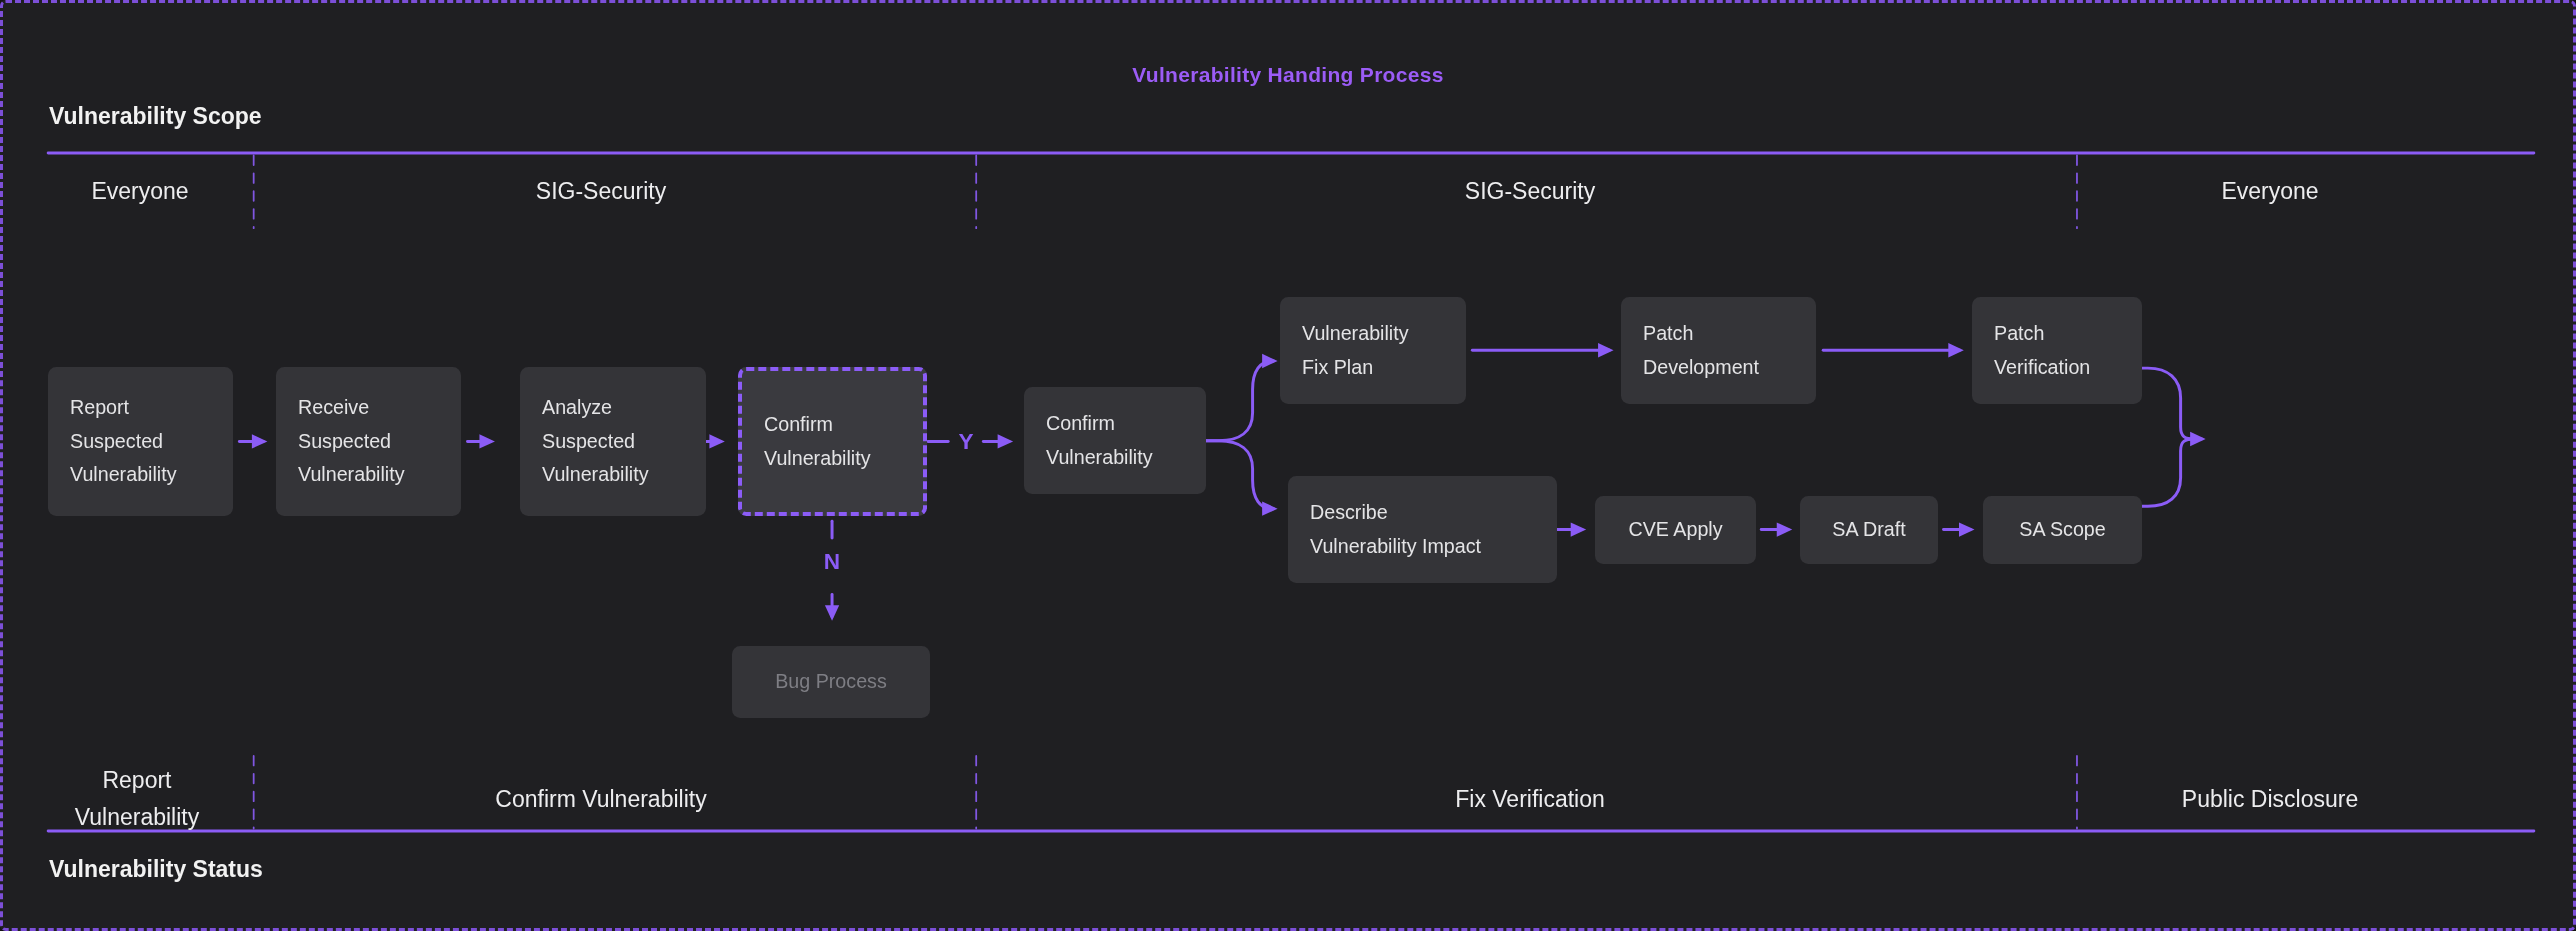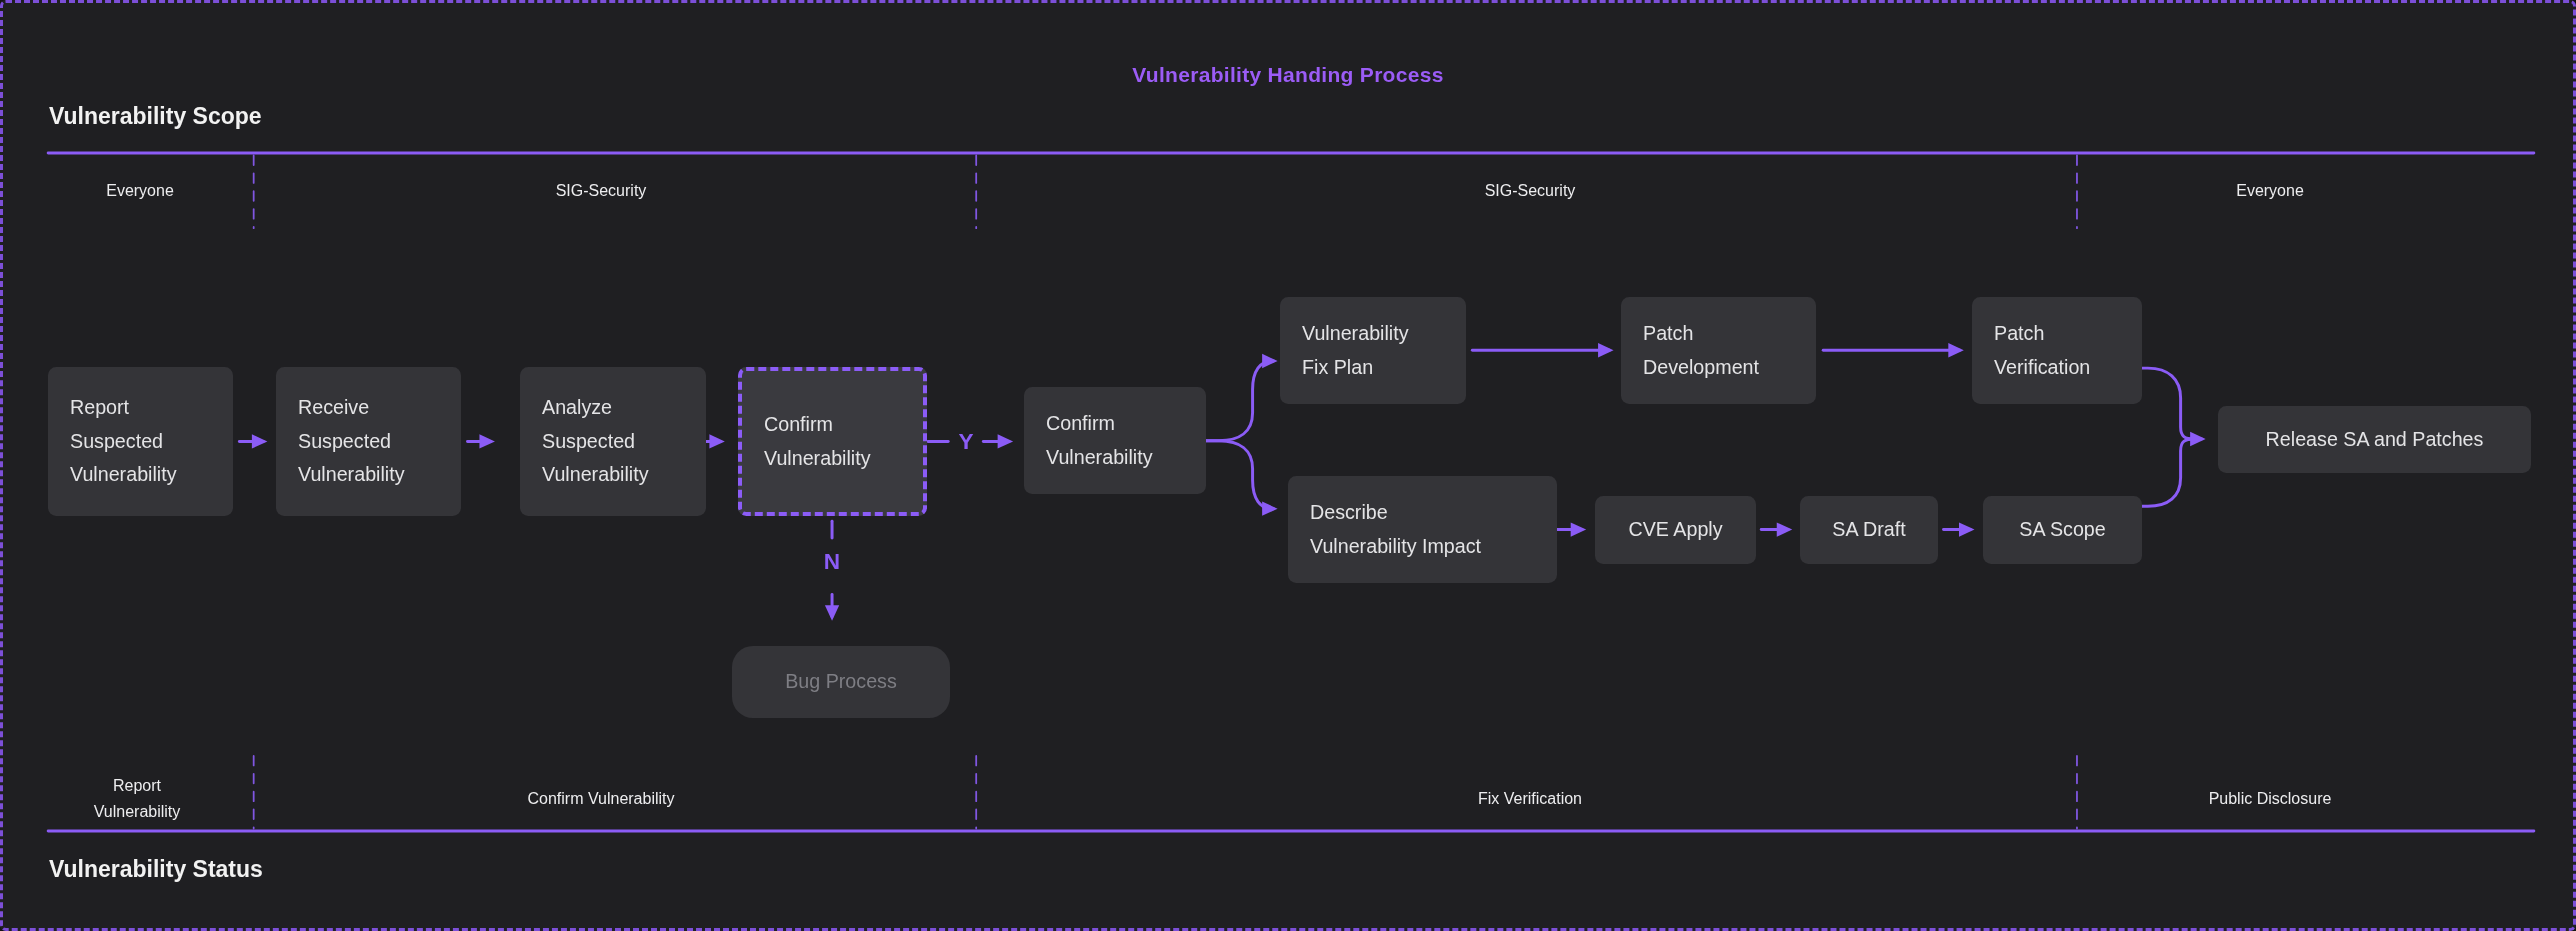--- a/index.html
+++ b/index.html
@@ -25,21 +25,21 @@
     position:absolute;left:0;right:0;top:60px;
     text-align:center;
     font-size:21px;font-weight:600;color:#9b5cf6;letter-spacing:0.3px;
   }
   .band-title{
     position:absolute;left:46px;
     font-size:23px;font-weight:600;color:#f2f2f2;
   }
   .lane-label{
     position:absolute;transform:translate(-50%,-50%);
-    font-size:16px;color:#ededef;white-space:pre-line;text-align:center;
+    font-size:23px;color:#ededef;white-space:pre-line;text-align:center;
     line-height:1.6;
   }
   .node{
     position:absolute;display:flex;align-items:center;
     background:var(--node);border-radius:8.3px;
     color:var(--node-text);font-size:19.7px;line-height:1.7;
     white-space:pre-line;text-align:left;
     padding-left:22px;padding-right:6px;
   }
   .node.center{justify-content:center;text-align:center;padding-left:6px;}
@@ -140,21 +140,20 @@
 Development</div>
   <div class="node" style="left:1969px;top:294px;width:170px;height:107px;">Patch
 Verification</div>
 
   <div class="node" style="left:1285px;top:473px;width:269px;height:107px;">Describe
 Vulnerability Impact</div>
   <div class="node center" style="left:1592px;top:493px;width:161px;height:68px;">CVE Apply</div>
   <div class="node center" style="left:1797px;top:493px;width:138px;height:68px;">SA Draft</div>
   <div class="node center" style="left:1980px;top:493px;width:159px;height:68px;">SA Scope</div>
 
-  <div class="node center" style="left:2215px;top:403px;width:313px;height:67px;">Release SA and Patches</div>
 
-  <div class="node center muted" style="left:729px;top:643px;width:218px;height:72px;border-radius:21px;">Bug Process</div>
+  <div class="node center muted" style="left:729px;top:643px;width:198px;height:72px;">Bug Process</div>
 
   <span class="edge-label" style="left:963px;top:439px;">Y</span>
   <span class="edge-label" style="left:829px;top:559px;">N</span>
 
 </div>
 
 
 </body></html>

